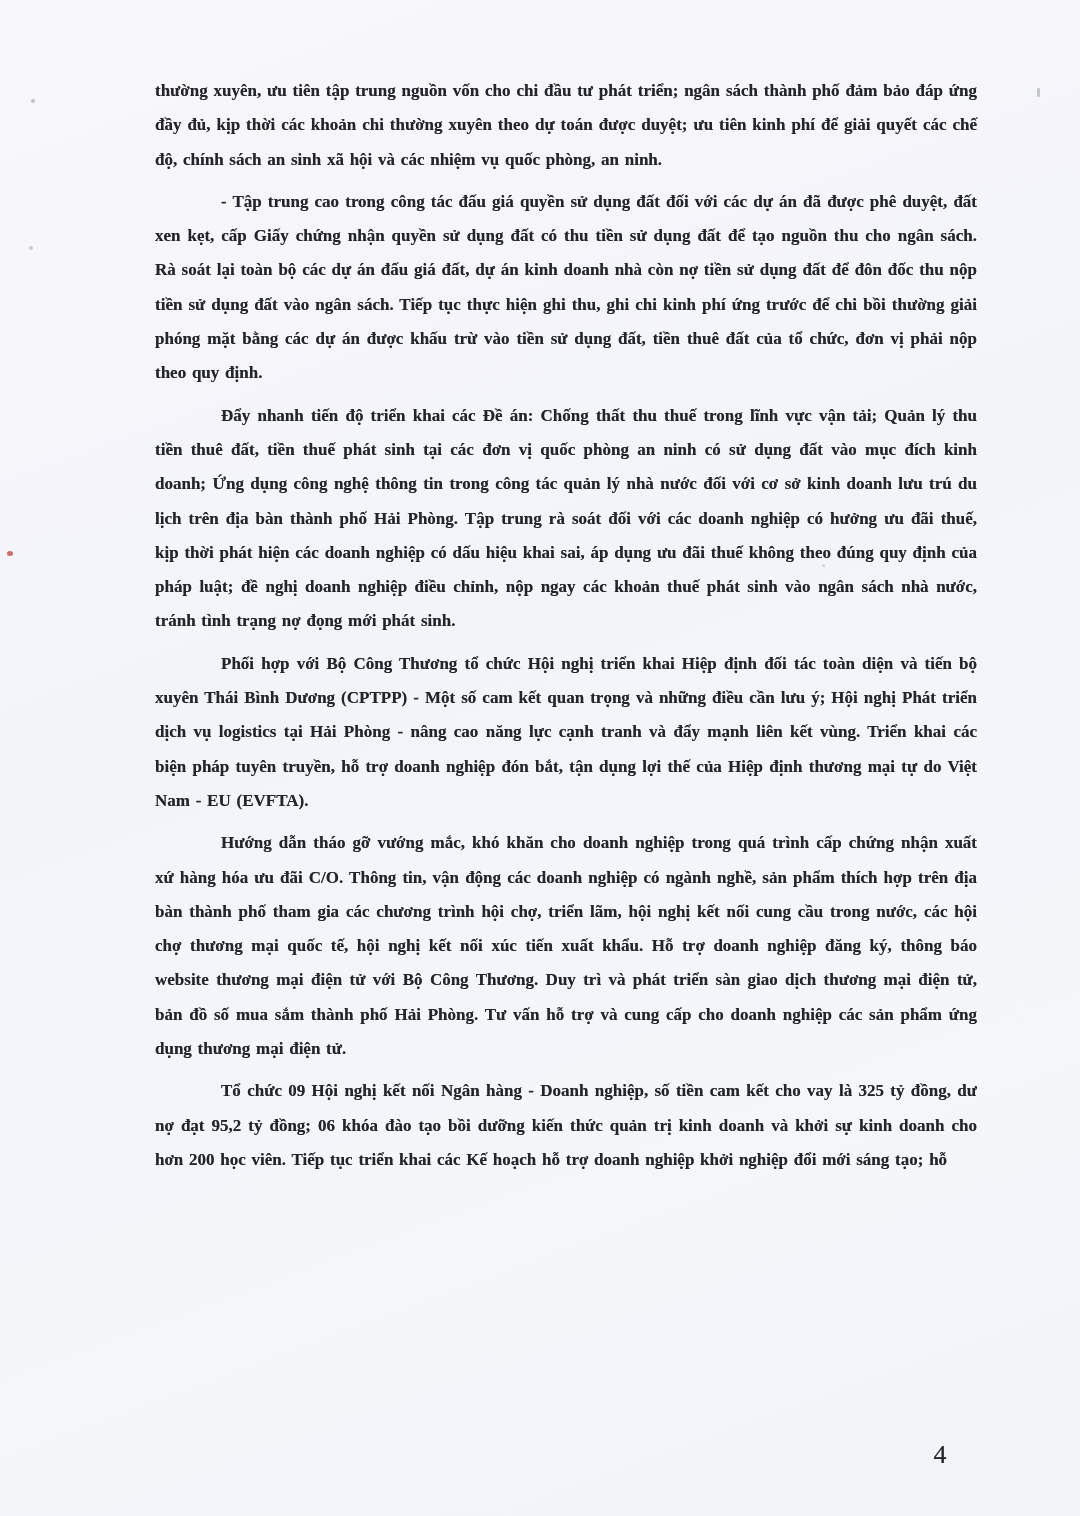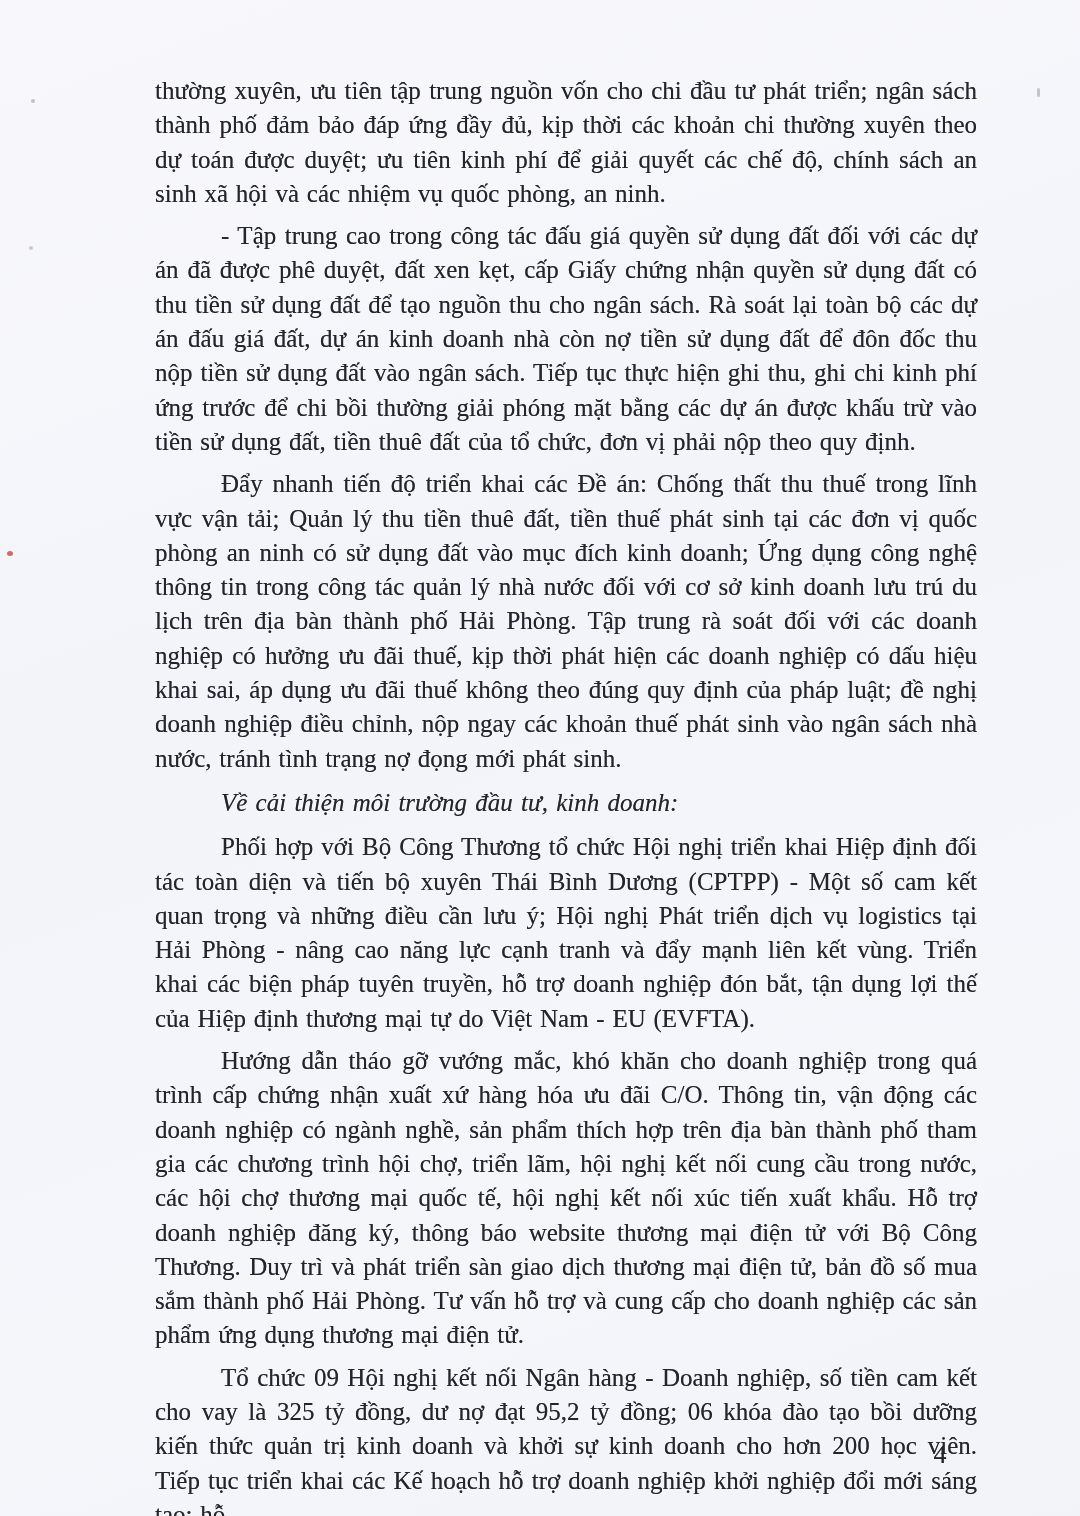--- a/index.html
+++ b/index.html
@@ -18,26 +18,27 @@
     color: #24242b;
   }
   .content {
     position: absolute;
     left: 155px;
     top: 74px;
     width: 822px;
   }
   .para {
     margin: 0 0 8px 0;
-    font-size: 25px;
+    font-size: 17px;
     line-height: 34.3px;
     text-align: justify;
     text-indent: 66px;
     word-spacing: 1.5px;
     text-shadow: 0 0 0.5px rgba(30, 30, 42, 0.55);
+    font-weight: bold;
   }
   .para.no-indent {
     text-indent: 0;
   }
   .para.heading-italic {
     font-style: italic;
     text-align: left;
     margin-top: 10px;
     margin-bottom: 10px;
     word-spacing: 2px;
@@ -67,21 +68,20 @@
 
 <div class="page">
   <div class="content">
 
     <p class="para no-indent">thường xuyên, ưu tiên tập trung nguồn vốn cho chi đầu tư phát triển; ngân sách thành phố đảm bảo đáp ứng đầy đủ, kịp thời các khoản chi thường xuyên theo dự toán được duyệt; ưu tiên kinh phí để giải quyết các chế độ, chính sách an sinh xã hội và các nhiệm vụ quốc phòng, an ninh.</p>
 
     <p class="para">- Tập trung cao trong công tác đấu giá quyền sử dụng đất đối với các dự án đã được phê duyệt, đất xen kẹt, cấp Giấy chứng nhận quyền sử dụng đất có thu tiền sử dụng đất để tạo nguồn thu cho ngân sách. Rà soát lại toàn bộ các dự án đấu giá đất, dự án kinh doanh nhà còn nợ tiền sử dụng đất để đôn đốc thu nộp tiền sử dụng đất vào ngân sách. Tiếp tục thực hiện ghi thu, ghi chi kinh phí ứng trước để chi bồi thường giải phóng mặt bằng các dự án được khấu trừ vào tiền sử dụng đất, tiền thuê đất của tổ chức, đơn vị phải nộp theo quy định.</p>
 
     <p class="para">Đẩy nhanh tiến độ triển khai các Đề án: Chống thất thu thuế trong lĩnh vực vận tải; Quản lý thu tiền thuê đất, tiền thuế phát sinh tại các đơn vị quốc phòng an ninh có sử dụng đất vào mục đích kinh doanh; Ứng dụng công nghệ thông tin trong công tác quản lý nhà nước đối với cơ sở kinh doanh lưu trú du lịch trên địa bàn thành phố Hải Phòng. Tập trung rà soát đối với các doanh nghiệp có hưởng ưu đãi thuế, kịp thời phát hiện các doanh nghiệp có dấu hiệu khai sai, áp dụng ưu đãi thuế không theo đúng quy định của pháp luật; đề nghị doanh nghiệp điều chỉnh, nộp ngay các khoản thuế phát sinh vào ngân sách nhà nước, tránh tình trạng nợ đọng mới phát sinh.</p>
 
-    <p class="para heading-italic">Về cải thiện môi trường đầu tư, kinh doanh:</p>
 
     <p class="para">Phối hợp với Bộ Công Thương tổ chức Hội nghị triển khai Hiệp định đối tác toàn diện và tiến bộ xuyên Thái Bình Dương (CPTPP) - Một số cam kết quan trọng và những điều cần lưu ý; Hội nghị Phát triển dịch vụ logistics tại Hải Phòng - nâng cao năng lực cạnh tranh và đẩy mạnh liên kết vùng. Triển khai các biện pháp tuyên truyền, hỗ trợ doanh nghiệp đón bắt, tận dụng lợi thế của Hiệp định thương mại tự do Việt Nam - EU (EVFTA).</p>
 
     <p class="para">Hướng dẫn tháo gỡ vướng mắc, khó khăn cho doanh nghiệp trong quá trình cấp chứng nhận xuất xứ hàng hóa ưu đãi C/O. Thông tin, vận động các doanh nghiệp có ngành nghề, sản phẩm thích hợp trên địa bàn thành phố tham gia các chương trình hội chợ, triển lãm, hội nghị kết nối cung cầu trong nước, các hội chợ thương mại quốc tế, hội nghị kết nối xúc tiến xuất khẩu. Hỗ trợ doanh nghiệp đăng ký, thông báo website thương mại điện tử với Bộ Công Thương. Duy trì và phát triển sàn giao dịch thương mại điện tử, bản đồ số mua sắm thành phố Hải Phòng. Tư vấn hỗ trợ và cung cấp cho doanh nghiệp các sản phẩm ứng dụng thương mại điện tử.</p>
 
     <p class="para">Tổ chức 09 Hội nghị kết nối Ngân hàng - Doanh nghiệp, số tiền cam kết cho vay là 325 tỷ đồng, dư nợ đạt 95,2 tỷ đồng; 06 khóa đào tạo bồi dưỡng kiến thức quản trị kinh doanh và khởi sự kinh doanh cho hơn 200 học viên. Tiếp tục triển khai các Kế hoạch hỗ trợ doanh nghiệp khởi nghiệp đổi mới sáng tạo; hỗ</p>
 
   </div>
 
   <div class="page-number">4</div>

